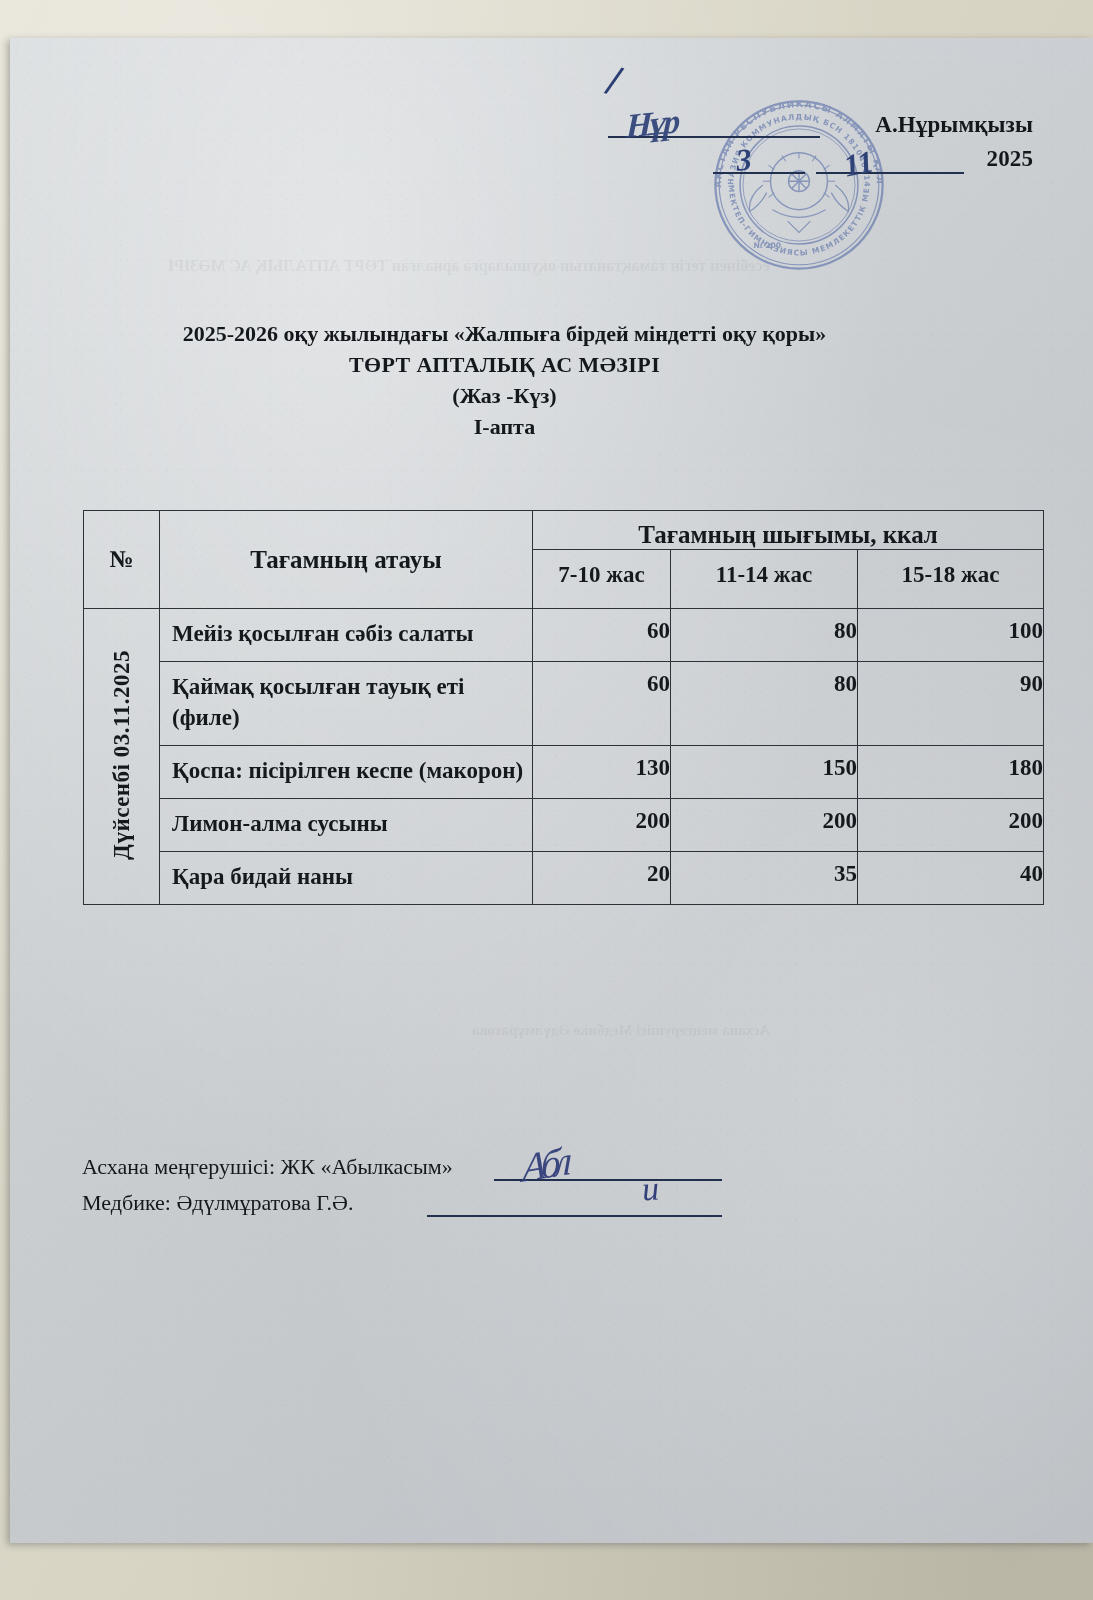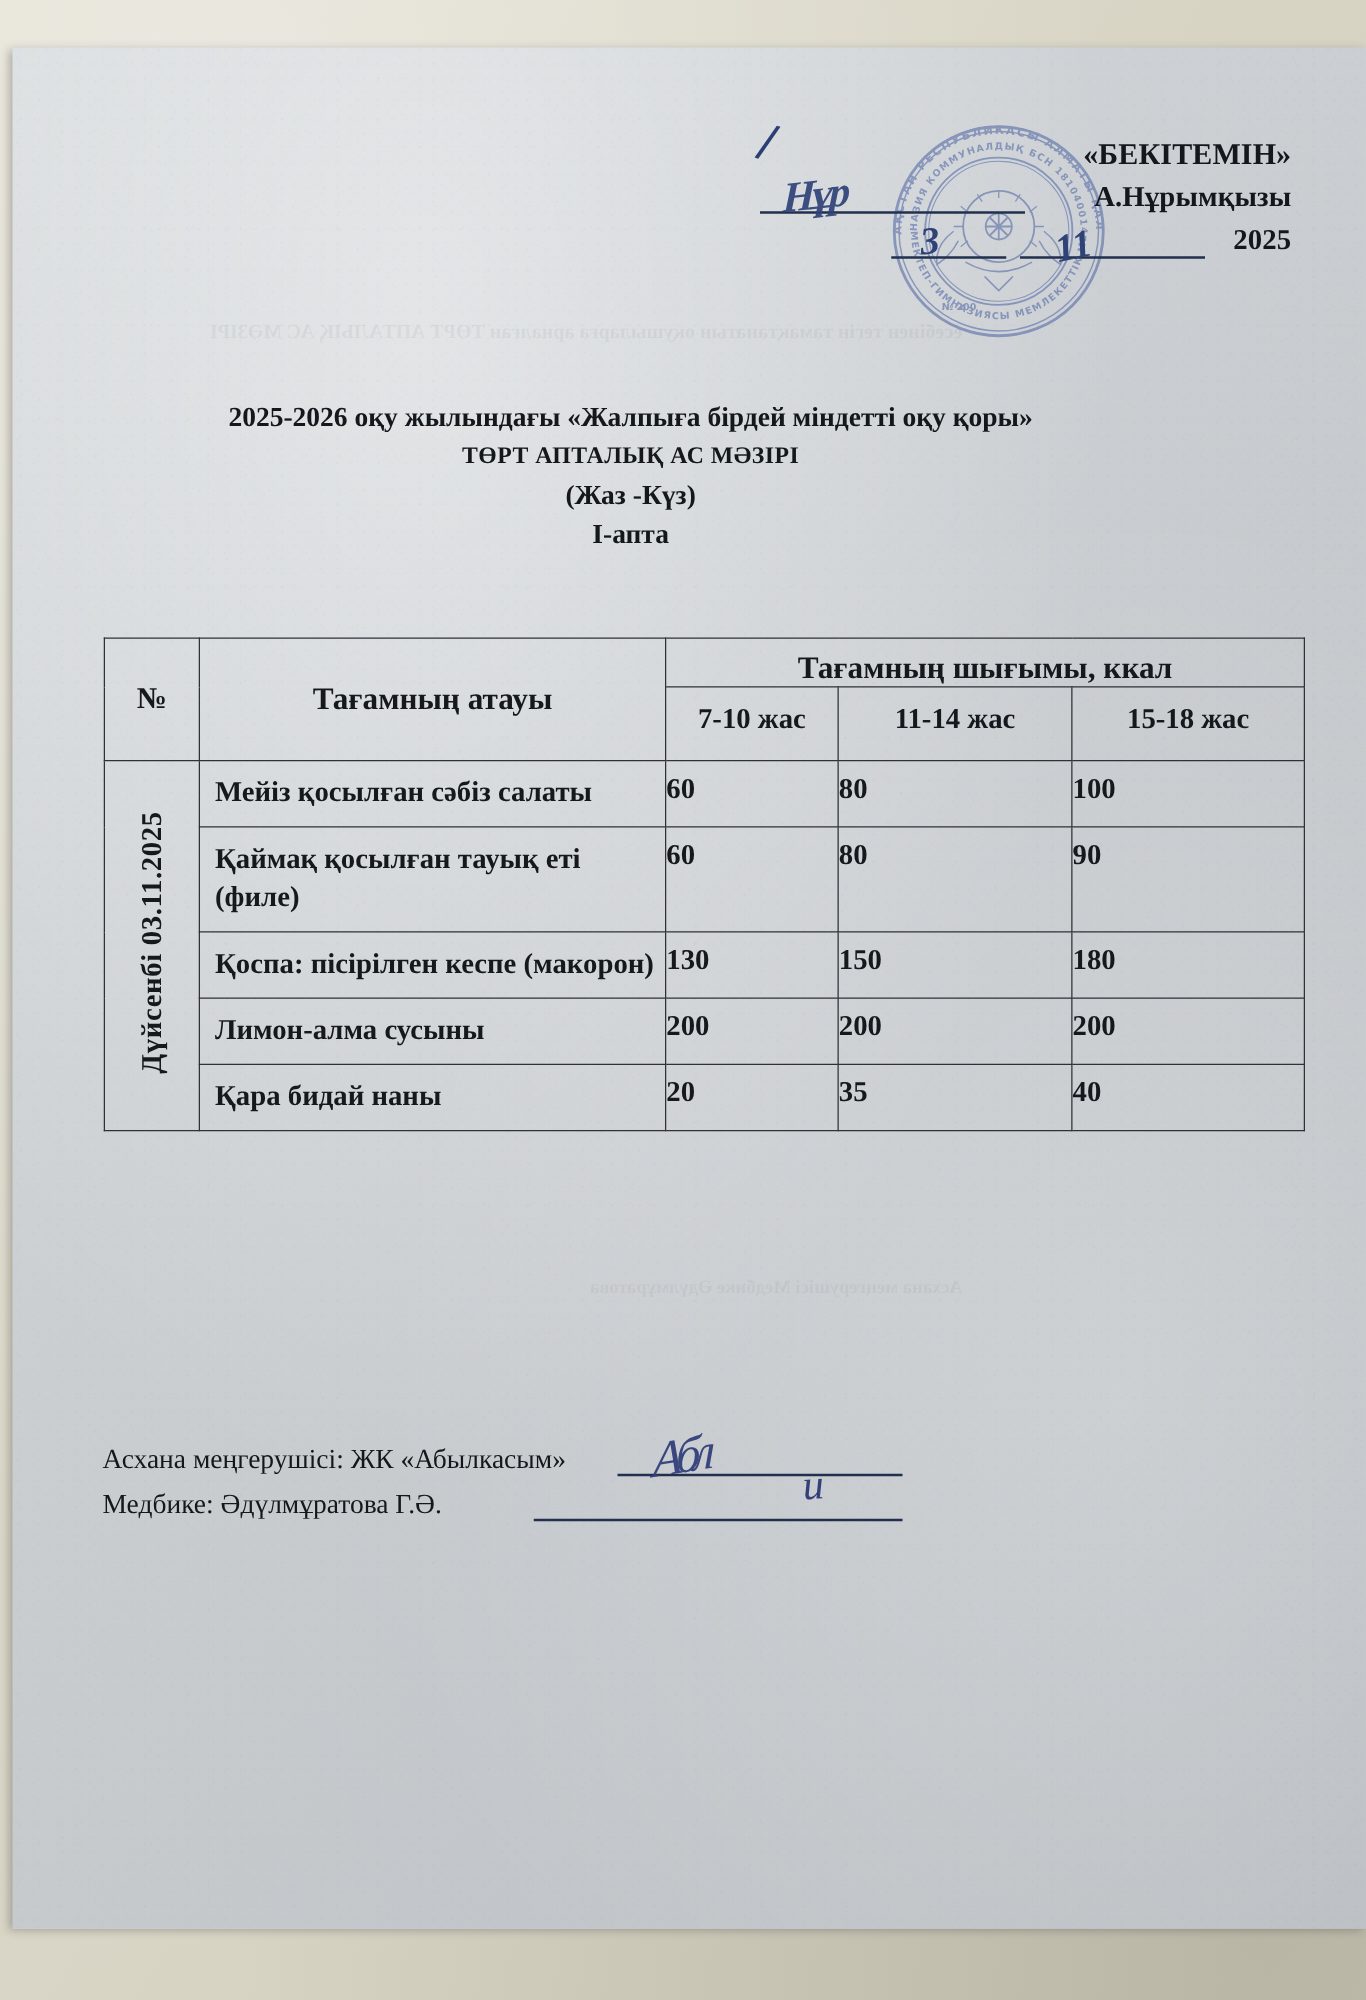--- a/index.html
+++ b/index.html
@@ -162,21 +162,21 @@
   .titleblock{
     position:absolute;
     left: 0; top: 280px;
     width: 989px;
     text-align:center;
     font-weight:bold;
     line-height: 31px;
   }
   .t1 { font-size: 22px; }
   .t2 { font-size: 22px; }
-  .t3 { font-size: 19px; letter-spacing: .4px; }
+  .t3 { font-size: 22px; letter-spacing: .4px; }
   .t4 { font-size: 22px; }
   .t5 { font-size: 22px; }
 
   
   .tablewrap{
     position:absolute;
     left: 73px;
     top: 472px;
     width: 960px;
   }
@@ -220,21 +220,21 @@
 
   td.dish{
     font-size: 23px;
     padding: 9px 8px 12px 12px;
     line-height: 31px;
     vertical-align: top;
     text-align: left;
   }
   td.num{
     font-size: 23px;
-    text-align:left;
+    text-align:right;
     vertical-align: top;
     padding: 9px 0 0;
   }
 
   
   .footer{
     position:absolute;
     left: 72px;
     top: 1112px;
     width: 900px;
@@ -358,21 +358,20 @@
           <path d="M72 126 q28 16 56 0" stroke-width="1.3"></path>
           <path d="M88 138 L100 150 L112 138" stroke-width="1.2"></path>
         </g>
         <g fill="#5a6fa8">
           <text x="52" y="166" font-family="DejaVu Sans, sans-serif" font-size="8" font-weight="bold">№ 200</text>
         </g>
       </svg>
     </div>
 
     <div class="approval">
-      <div class="ln ln-title">«БЕКІТЕМІН»</div>
       <div class="sig-row">
         <span class="slash-mark">/</span>
         <span class="sig-rule"></span>
         <span class="hand-sign">Нұр</span>
         <span>А.Нұрымқызы</span>
       </div>
       <div class="date-row">
         <span class="date-rule-a"></span>
         <span class="date-rule-b"></span>
         <span class="hand-day">3</span>

